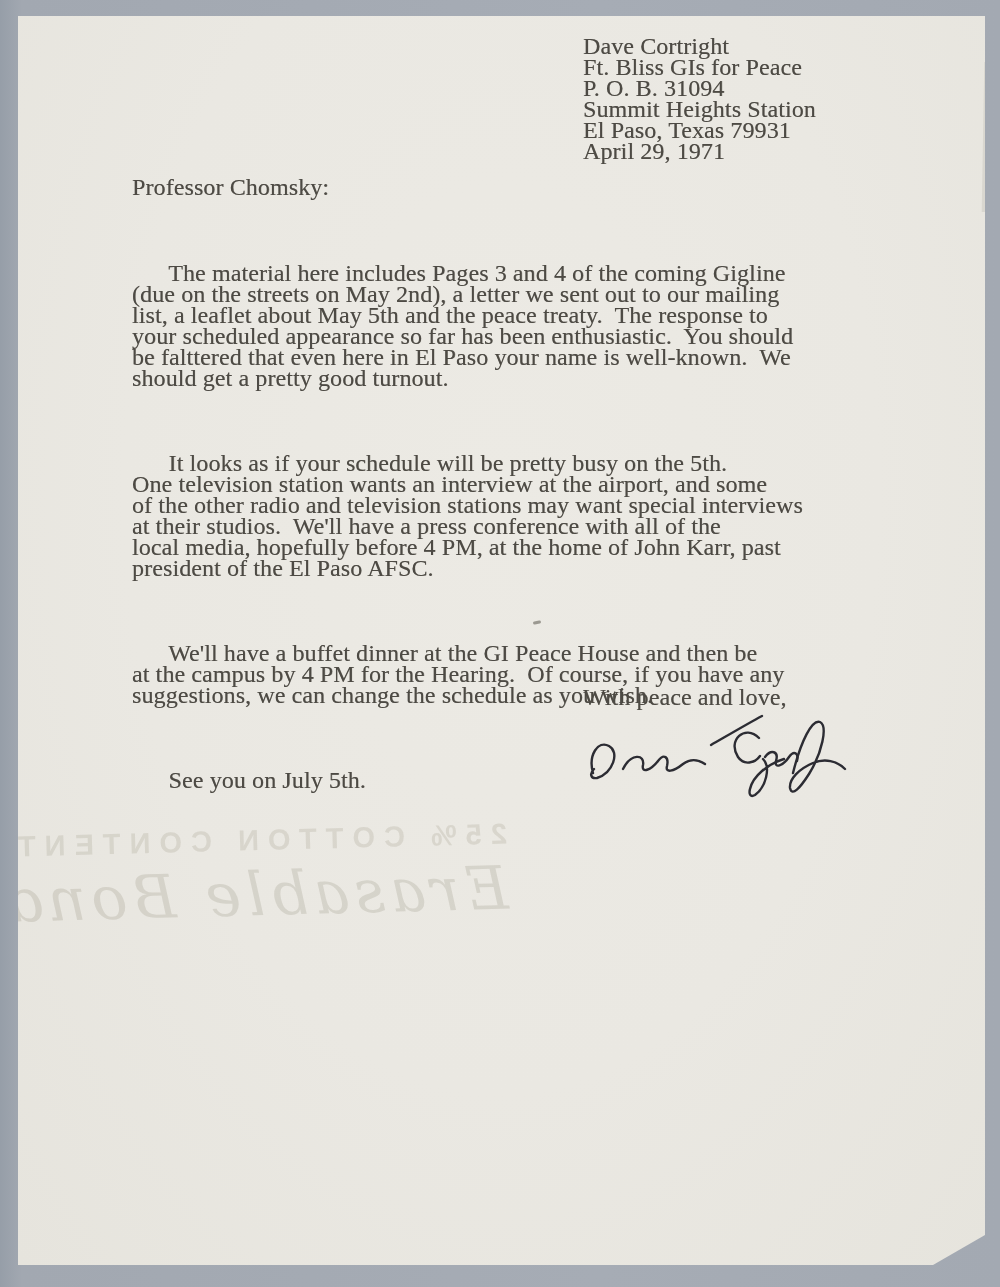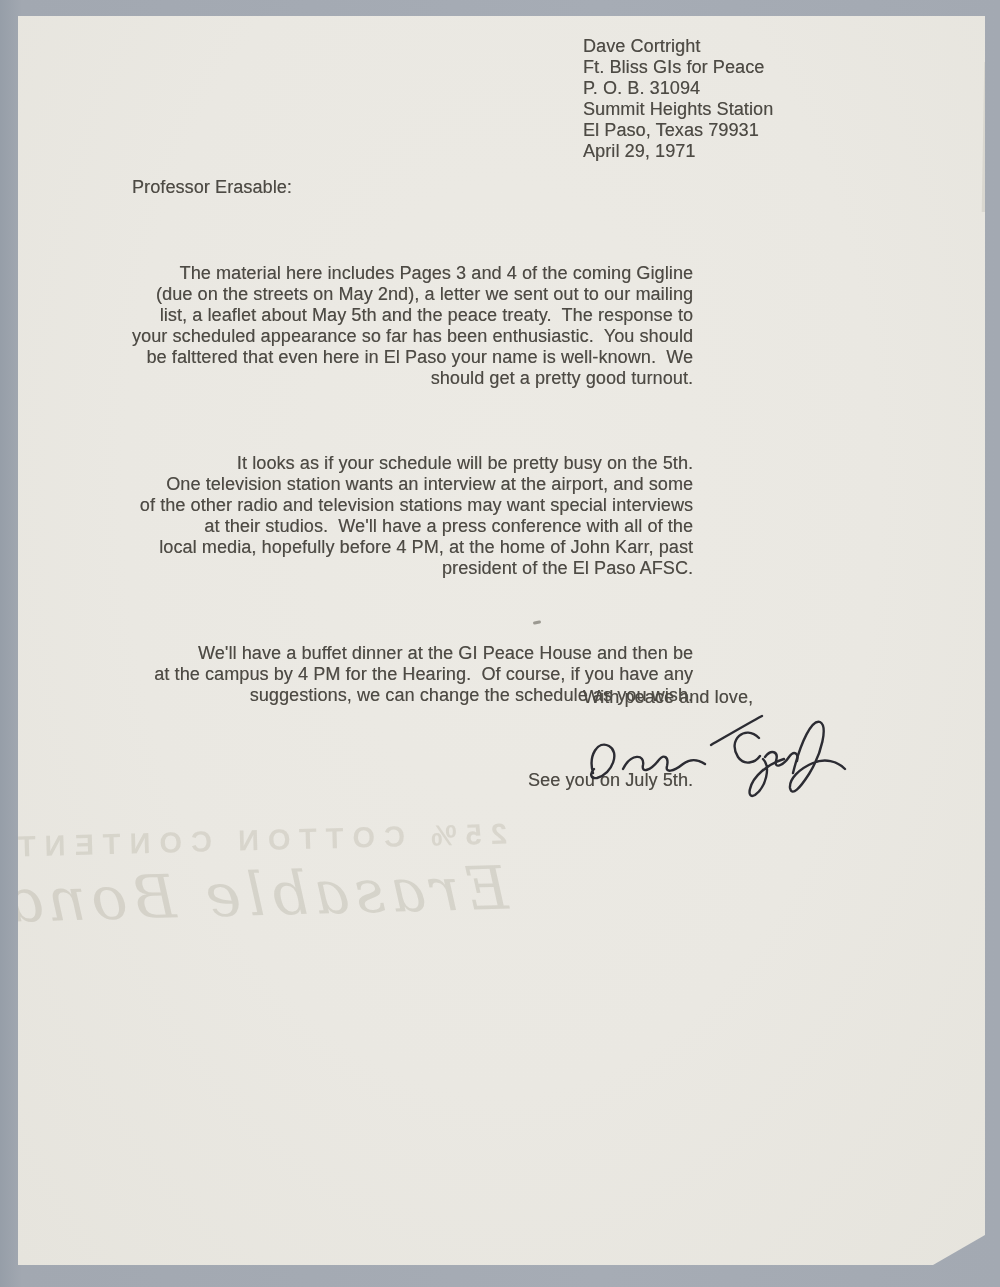--- a/index.html
+++ b/index.html
@@ -21,32 +21,32 @@
     left: 18px;
     top: 16px;
     width: 967px;
     height: 1249px;
     background: radial-gradient(ellipse at 50% 38%, #eceae4 0%, #eae8e2 55%, #e6e4dd 100%);
     box-shadow: 2px 3px 6px rgba(40, 46, 58, 0.35);
     clip-path: polygon(0 0, 100% 0, 100% calc(100% - 30px), calc(100% - 52px) 100%, 0 100%);
   }
   .typed {
     position: absolute;
-    font-family: Liberation Sans, sans-serif;
-    font-size: 18px;
+    font-family: Liberation Serif, serif;
+    font-size: 24px;
     line-height: 21px;
     letter-spacing: 0.1px;
     color: #4d4a44;
     text-shadow: 0.3px 0.3px 0.6px rgba(70, 67, 60, 0.5);
     white-space: pre;
   }
   .sender { left: 565px; top: 20px; }
   .salutation { left: 114px; top: 161px; }
   .body-block { left: 114px; top: 205px; }
-  .para { margin: 0 0 22px 0; white-space: pre; text-align: right; }
+  .para { margin: 0 0 22px 0; white-space: pre; }
   .closing { left: 565px; top: 671px; }
   .signature {
     position: absolute;
     left: 545px;
     top: 695px;
     width: 300px;
     height: 115px;
   }
   .signature path {
     fill: none;
@@ -112,21 +112,21 @@
       <div class="wm-brand">Erasable Bond</div>
     </div>
 
     <div class="typed sender">Dave Cortright
 Ft. Bliss GIs for Peace
 P. O. B. 31094
 Summit Heights Station
 El Paso, Texas 79931
 April 29, 1971</div>
 
-    <div class="typed salutation">Professor Erasable:</div>
+    <div class="typed salutation">Professor Chomsky:</div>
 
     <div class="typed body-block">
       <div class="para">      The material here includes Pages 3 and 4 of the coming Gigline
 (due on the streets on May 2nd), a letter we sent out to our mailing
 list, a leaflet about May 5th and the peace treaty.  The response to
 your scheduled appearance so far has been enthusiastic.  You should
 be falttered that even here in El Paso your name is well-known.  We
 should get a pretty good turnout.</div>
       <div class="para">      It looks as if your schedule will be pretty busy on the 5th.
 One television station wants an interview at the airport, and some

